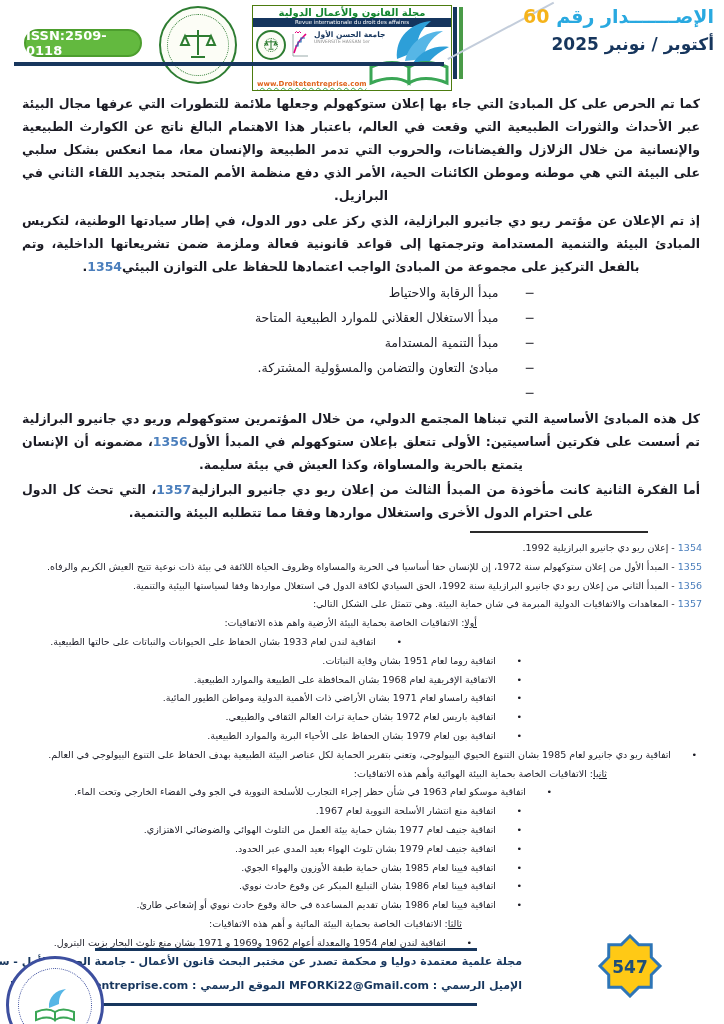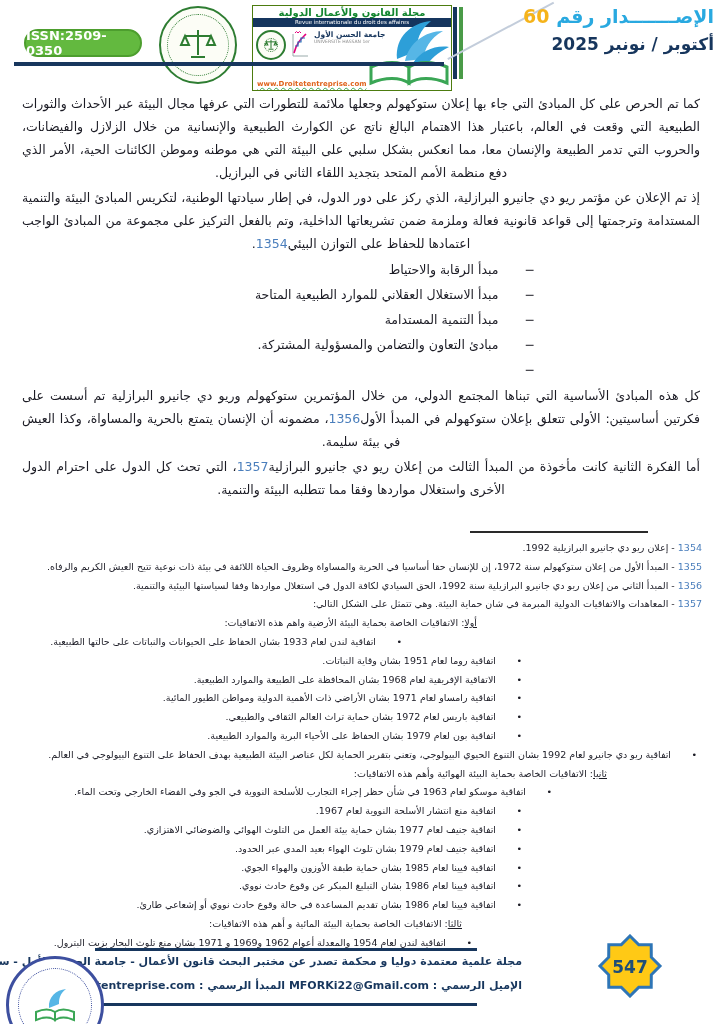--- a/index.html
+++ b/index.html
@@ -32,21 +32,21 @@
   .issue-block{position:absolute;left:468px;top:5px;width:246px;text-align:right;}
   .issue-line{font-size:19px;font-weight:bold;color:#29a9e0;white-space:nowrap;}
   .issue-num{color:#f5b31a;}
   .issue-date{font-size:17px;font-weight:bold;color:#17365d;margin-top:7px;white-space:nowrap;}
   .diag{position:absolute;left:448px;top:58px;width:120px;height:1.5px;background:#c3cddb;
     transform:rotate(-28deg);transform-origin:left bottom;}
   .header-rule{position:absolute;left:14px;top:62px;width:430px;height:3.5px;background:#17365d;}
   
   .article{position:absolute;top:92px;right:24px;left:22px;height:442px;overflow:hidden;
     font-size:12.5px;line-height:23px;text-align:justify;}
-  .para{margin:0 0 2px 0;text-align:justify;text-align-last:center;}
+  .para{margin:0 0 2px 0;text-align:justify;text-align-last:center;font-weight:bold;}
   .ref{color:#4a7ebc;}
   .dash-list{margin:1px 165px 2px 0;}
   .dash-item{display:flex;gap:26px;line-height:25px;}
   .dash{flex:0 0 10px;}
   
   .fn-sep{position:absolute;top:531px;right:76px;width:178px;height:1.5px;background:#2a2a2a;}
   .footnotes{position:absolute;top:539px;right:22px;left:22px;height:412px;overflow:hidden;
     font-size:9.5px;line-height:18.8px;color:#1c1c26;}
   .fn-row{text-align:right;}
   .fn-num{color:#4a7ebc;}
@@ -67,21 +67,21 @@
   .stamp::before{content:"";position:absolute;inset:9px;border:1px dotted #3d4f9f;border-radius:50%;}
   .stamp svg{position:absolute;left:24px;top:26px;}
 </style>
 </head>
 <body>
 
 <div class="page">
 
   <div>
     <div class="issn-pill">
-      <span>ISSN:2509-0350</span>
+      <span>ISSN:2509-0118</span>
     </div>
 
     <div class="seal seal-large">
       <svg width="40" height="40" viewBox="0 0 40 40">
         <g stroke="#2e7d32" stroke-width="2" fill="none">
           <path d="M20 5 V30"></path>
             <path d="M7 11 H33"></path>
             <path d="M13 32 H27"></path>
           <path d="M7 11 l-4 9 h8 z"></path>
             <path d="M33 11 l-4 9 h8 z"></path>
@@ -195,21 +195,21 @@
       <div class="fn-bullet" style="margin-right: 180px;">
         <span class="blt">•</span>
         <span>اتفاقية باريس لعام 1972 بشان حماية تراث العالم الثقافي والطبيعي.</span>
       </div>
       <div class="fn-bullet" style="margin-right: 180px;">
         <span class="blt">•</span>
         <span>اتفاقية بون لعام 1979 بشان الحفاظ على الأحياء البرية والموارد الطبيعية.</span>
       </div>
       <div class="fn-bullet" style="margin-right: 5px;">
         <span class="blt">•</span>
-        <span>اتفاقية ريو دي جانيرو لعام 1992 بشان التنوع الحيوي البيولوجي، وتعني بتقرير الحماية لكل عناصر البيئة الطبيعية بهدف الحفاظ على التنوع البيولوجي في العالم.</span>
+        <span>اتفاقية ريو دي جانيرو لعام 1985 بشان التنوع الحيوي البيولوجي، وتعني بتقرير الحماية لكل عناصر البيئة الطبيعية بهدف الحفاظ على التنوع البيولوجي في العالم.</span>
       </div>
       <div class="fn-row fn-heading" style="margin-right: 95px;"><span class="lbl">ثانيا</span><span>: الاتفاقيات الخاصة بحماية البيئة الهوائية وأهم هذه الاتفاقيات:</span></div>
       <div class="fn-bullet" style="margin-right: 150px;">
         <span class="blt">•</span>
         <span>اتفاقية موسكو لعام 1963 في شأن حظر إجراء التجارب للأسلحة النووية في الجو وفي الفضاء الخارجي وتحت الماء.</span>
       </div>
       <div class="fn-bullet" style="margin-right: 180px;">
         <span class="blt">•</span>
         <span>اتفاقية منع انتشار الأسلحة النووية لعام 1967.</span>
       </div>
@@ -243,21 +243,21 @@
   <footer>
     <svg class="badge" viewBox="0 0 66 64">
       <polygon points="33,2 41.8,10.7 54.2,10.8 54.3,23.2 63,32 54.3,40.8 54.2,53.2 41.8,53.3 33,62 24.2,53.3 11.8,53.2 11.7,40.8 3,32 11.7,23.2 11.8,10.8 24.2,10.7" fill="#ffc915" stroke="#2e75b6" stroke-width="3"></polygon>
       <text x="33" y="39" text-anchor="middle" font-size="17" font-weight="bold" fill="#1f4e79">547</text>
     </svg>
     <div class="foot-rule fr-top"></div>
     <div class="foot-line1">مجلة علمية معتمدة  دوليا و محكمة تصدر عن مختبر البحث قانون الأعمال - جامعة الحسن الأول - سطات - المغرب</div>
     <div class="foot-line2">
       <span>الإميل الرسمي :</span>
       <span>MFORKi22@Gmail.com</span>
-      <span>المبدأ الرسمي :</span>
+      <span>الموقع الرسمي :</span>
       <span>WWW.Droitetentreprise.com</span>
     </div>
     <div class="foot-rule fr-bottom"></div>
     <div class="stamp">
       <svg width="44" height="40" viewBox="0 0 88 68">
         <path d="M32 40 C30 18 46 4 66 2 C54 12 52 20 52 32 Z" fill="#56b6e6"></path>
         <path d="M6 48 C20 42 35 42 44 48 L44 64 C35 58 20 58 6 64 Z" fill="#fff" stroke="#3aa655" stroke-width="4"></path>
         <path d="M82 48 C68 42 53 42 44 48 L44 64 C53 58 68 58 82 64 Z" fill="#fff" stroke="#3aa655" stroke-width="4"></path>
       </svg>
     </div>

